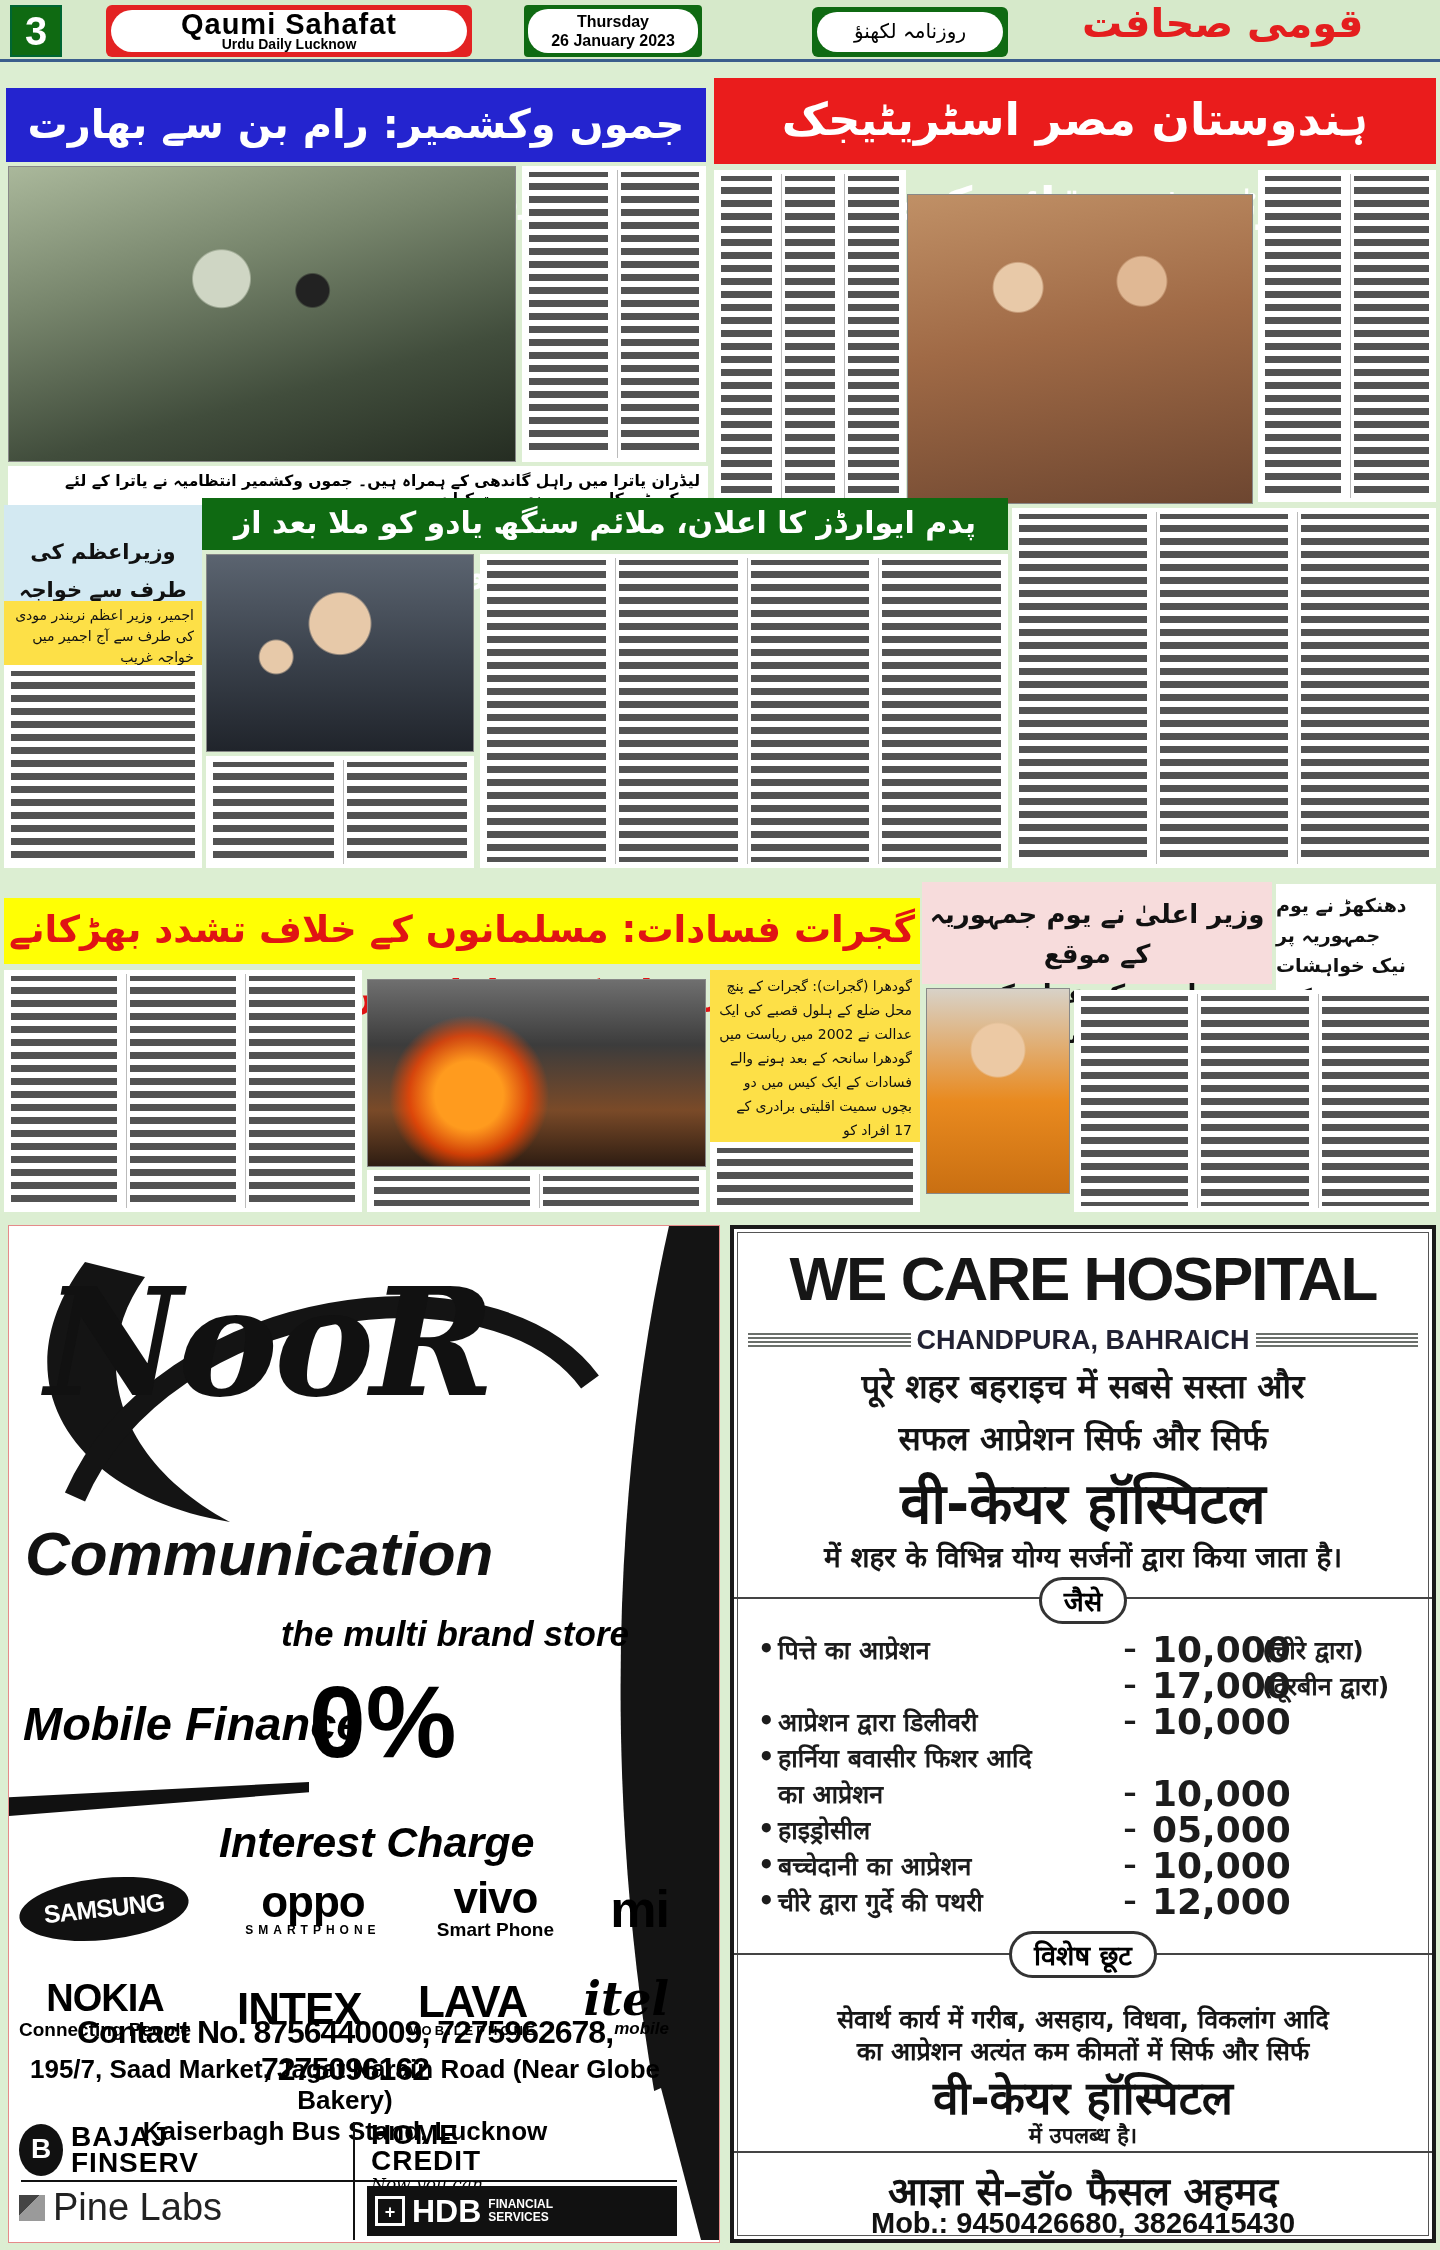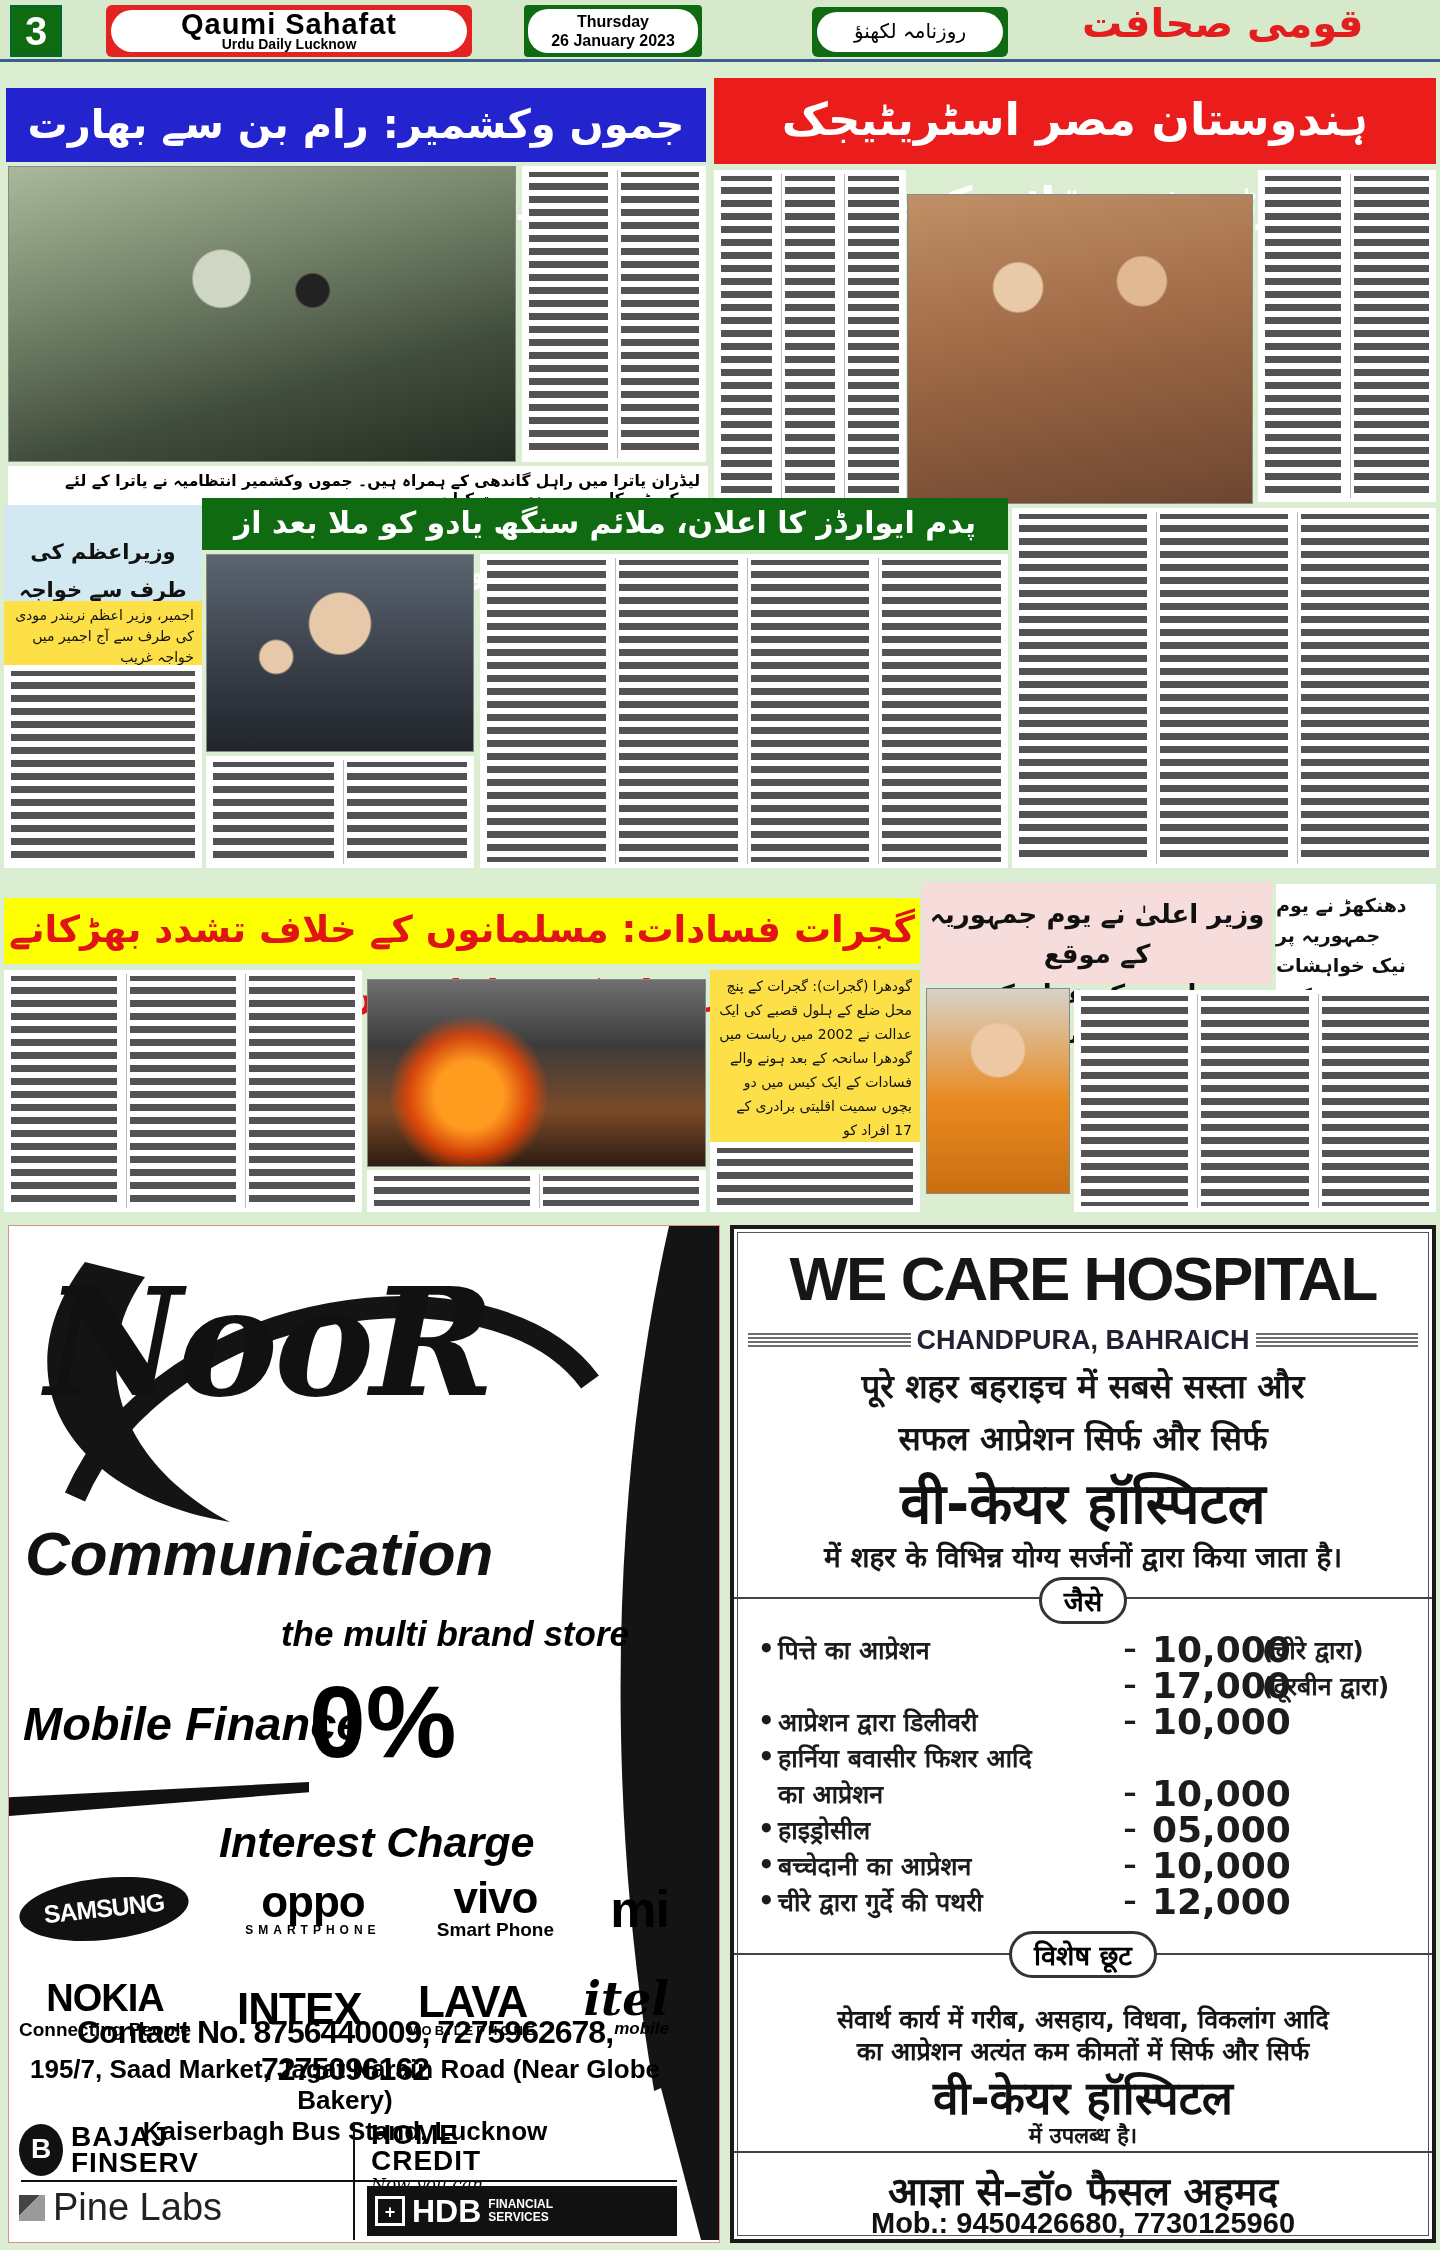--- a/index.html
+++ b/index.html
@@ -403,14 +403,14 @@
   <div class="abs h-line" style="top:724px;"></div>
   <div class="abs h-divider" style="top:702px;">
     <span class="ovalbadge hindi">विशेष छूट</span>
   </div>
   <div class="abs h-intro hindi disc1">सेवार्थ कार्य में गरीब, असहाय, विधवा, विकलांग आदि</div>
   <div class="abs h-intro hindi disc2">का आप्रेशन अत्यंत कम कीमतों में सिर्फ और सिर्फ</div>
   <div class="abs h-brand hindi h-brand2">वी-केयर हॉस्पिटल</div>
   <div class="abs h-intro hindi uplabdh">में उपलब्ध है।</div>
   <div class="abs h-line" style="top:922px;"></div>
   <div class="abs authority hindi">आज्ञा से–डॉ० फैसल अहमद</div>
-  <div class="abs mobile">Mob.: 9450426680, 7730125960</div>
+  <div class="abs mobile">Mob.: 9450426680, 3826415430</div>
 </div>
 
 </body></html>

